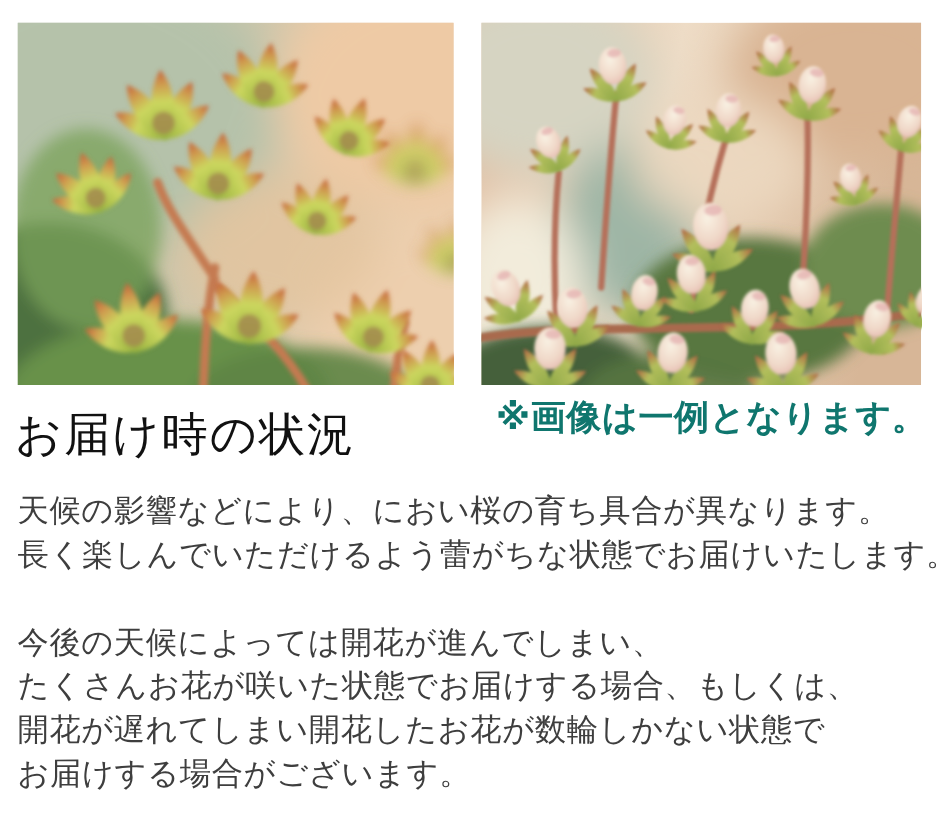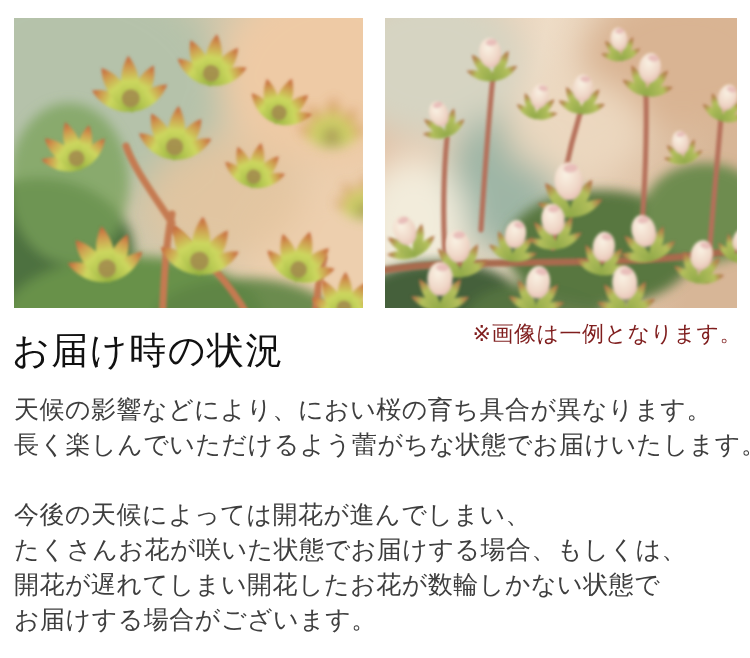--- a/index.html
+++ b/index.html
@@ -7,26 +7,26 @@
     position:relative;width:750px;height:658px;background:#ffffff;
     overflow:hidden;font-family:"Liberation Sans","DejaVu Sans",sans-serif;
   }
   figure{margin:0;}
   .photo{position:absolute;top:18px;height:290px;overflow:hidden;}
   .photo svg{display:block;width:100%;height:100%;}
   .photo-left{left:14px;width:349px;}
   .photo-right{left:385px;width:352px;}
   .note{
     position:absolute;top:321px;right:8px;
-    color:#7f1d1d;font-weight:400;font-size:22px;letter-spacing:.5px;
+    color:#0f766e;font-weight:700;font-size:28px;letter-spacing:.5px;
     line-height:26px;white-space:nowrap;
   }
   .heading{
     position:absolute;top:328px;left:12px;margin:0;
-    font-family:Liberation Serif, serif;
+    font-family:Liberation Mono, monospace;
     font-weight:400;color:#111111;font-size:37px;letter-spacing:1.5px;
     line-height:46px;white-space:nowrap;
   }
   .body{position:absolute;top:392px;left:14px;color:#3e3e3e;}
   .body p{margin:0;}
   .body p + p{margin-top:35px;}
   .body .line{
     display:block;font-size:25px;letter-spacing:.5px;line-height:35px;
     white-space:nowrap;
   }

